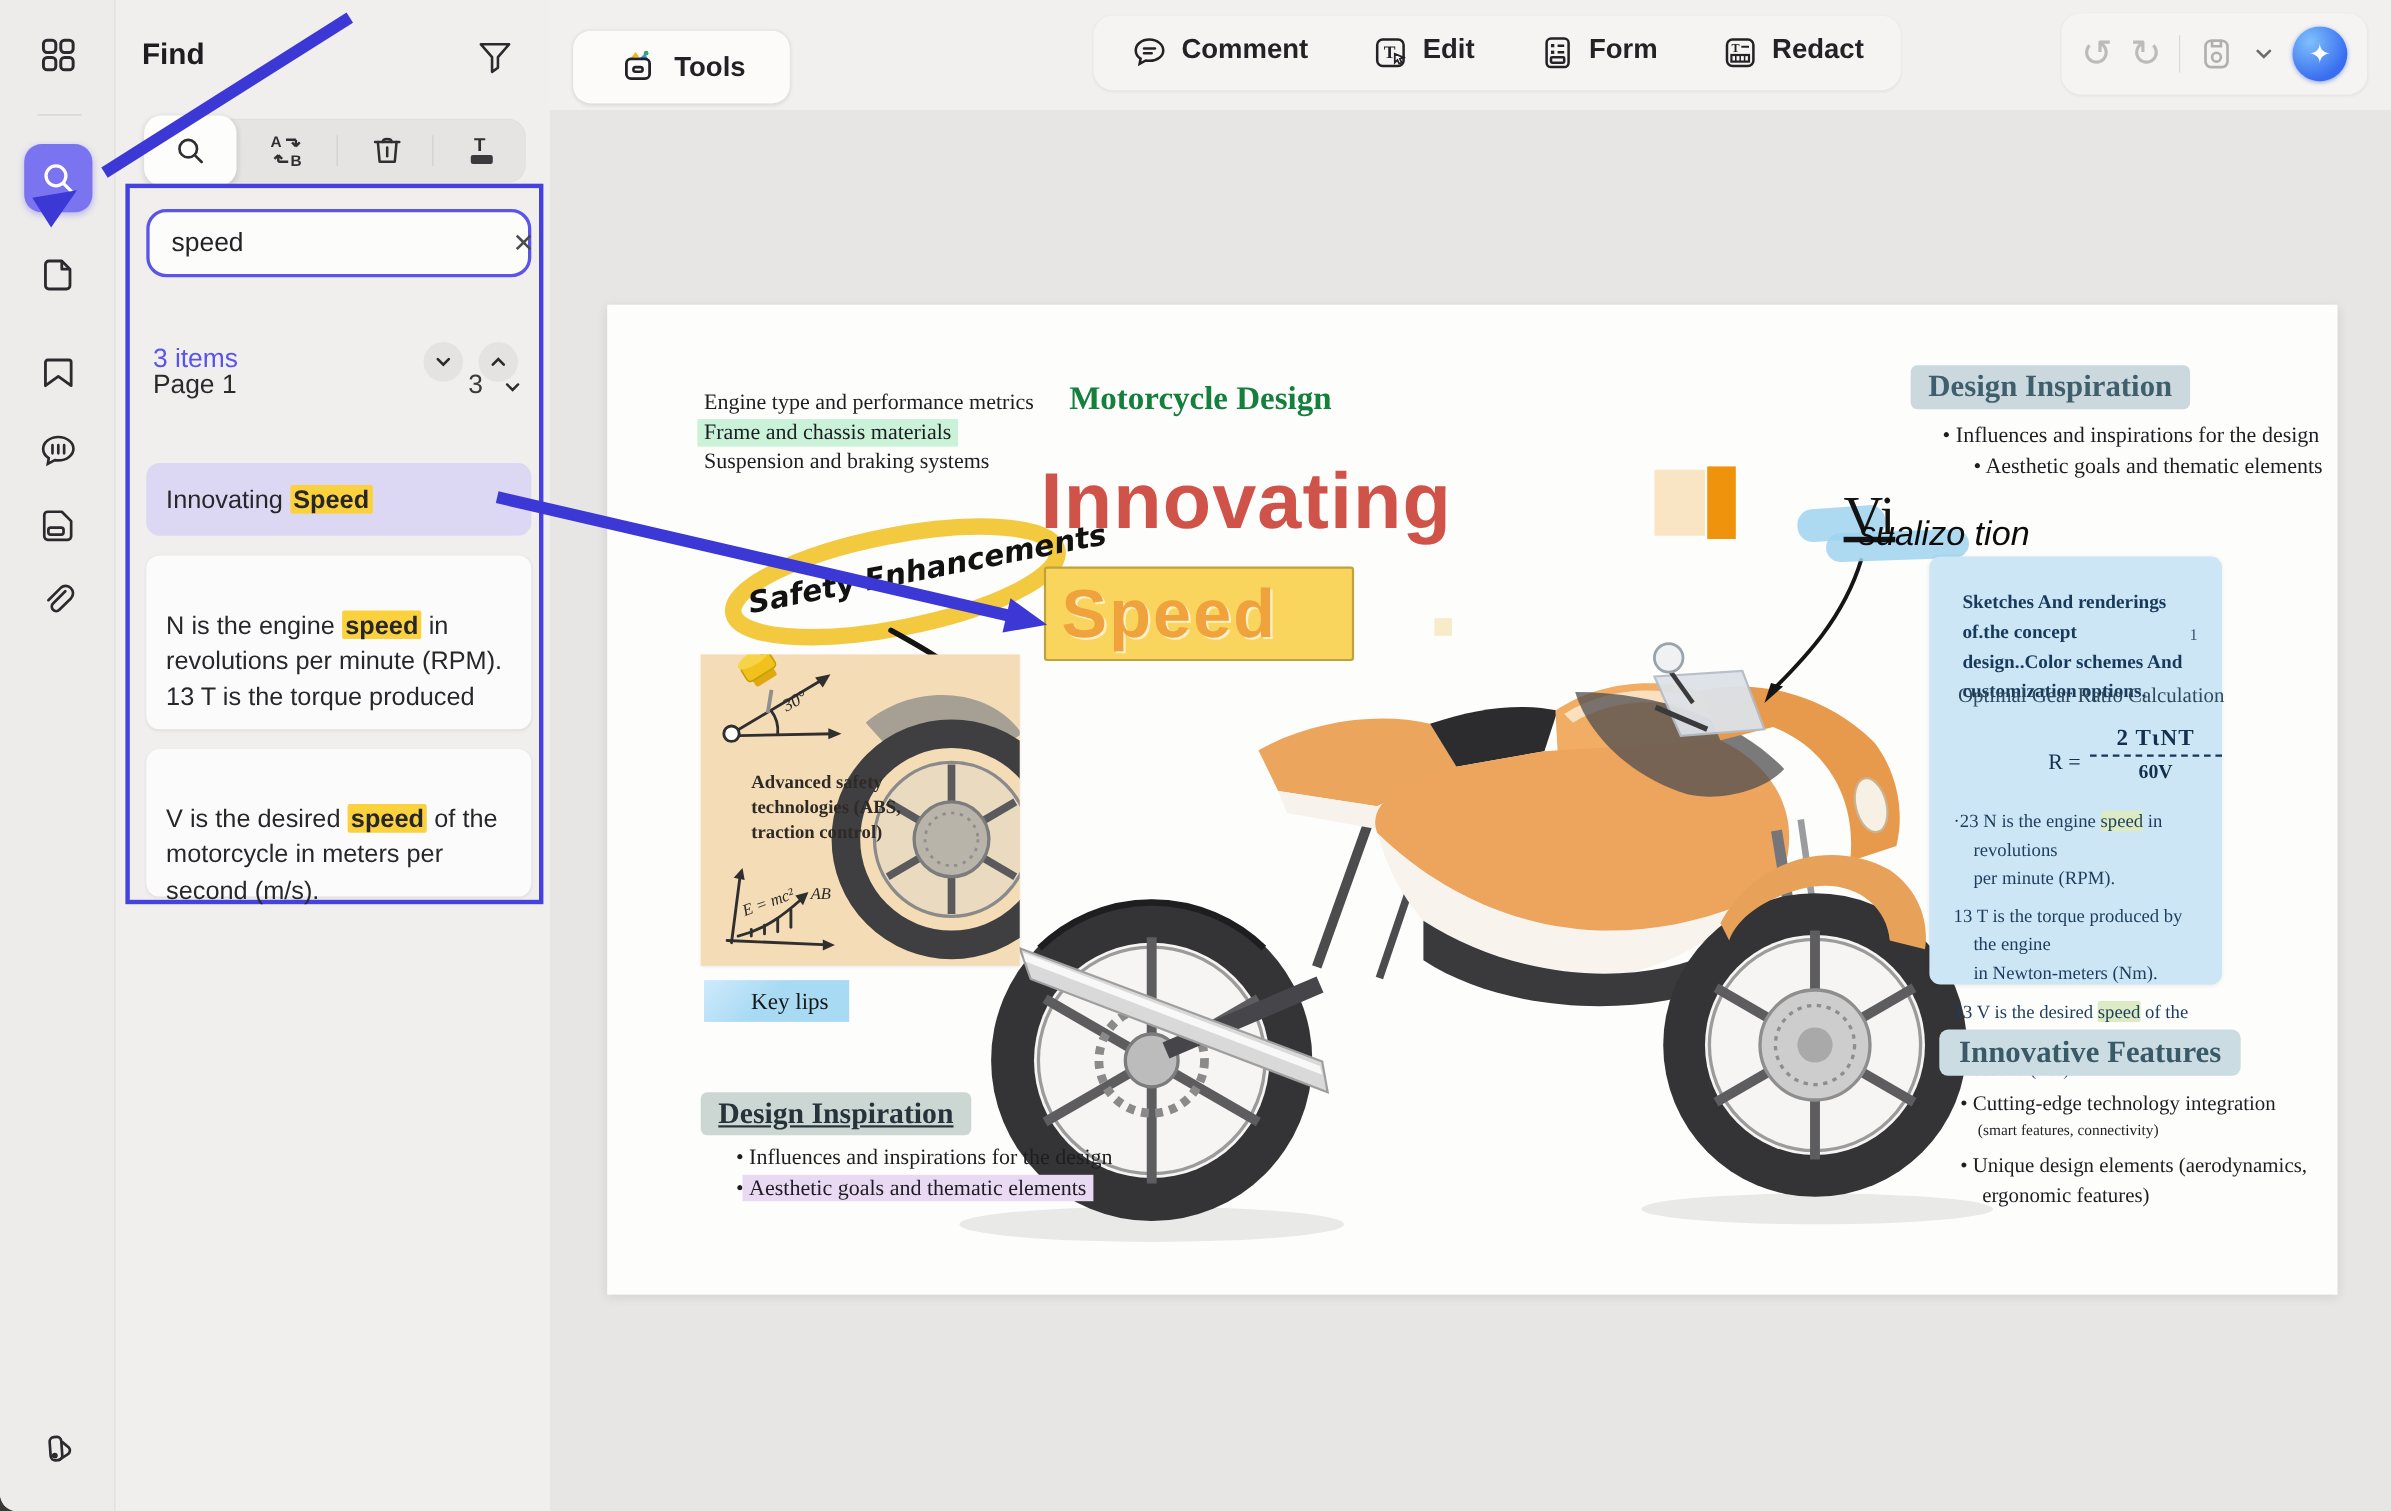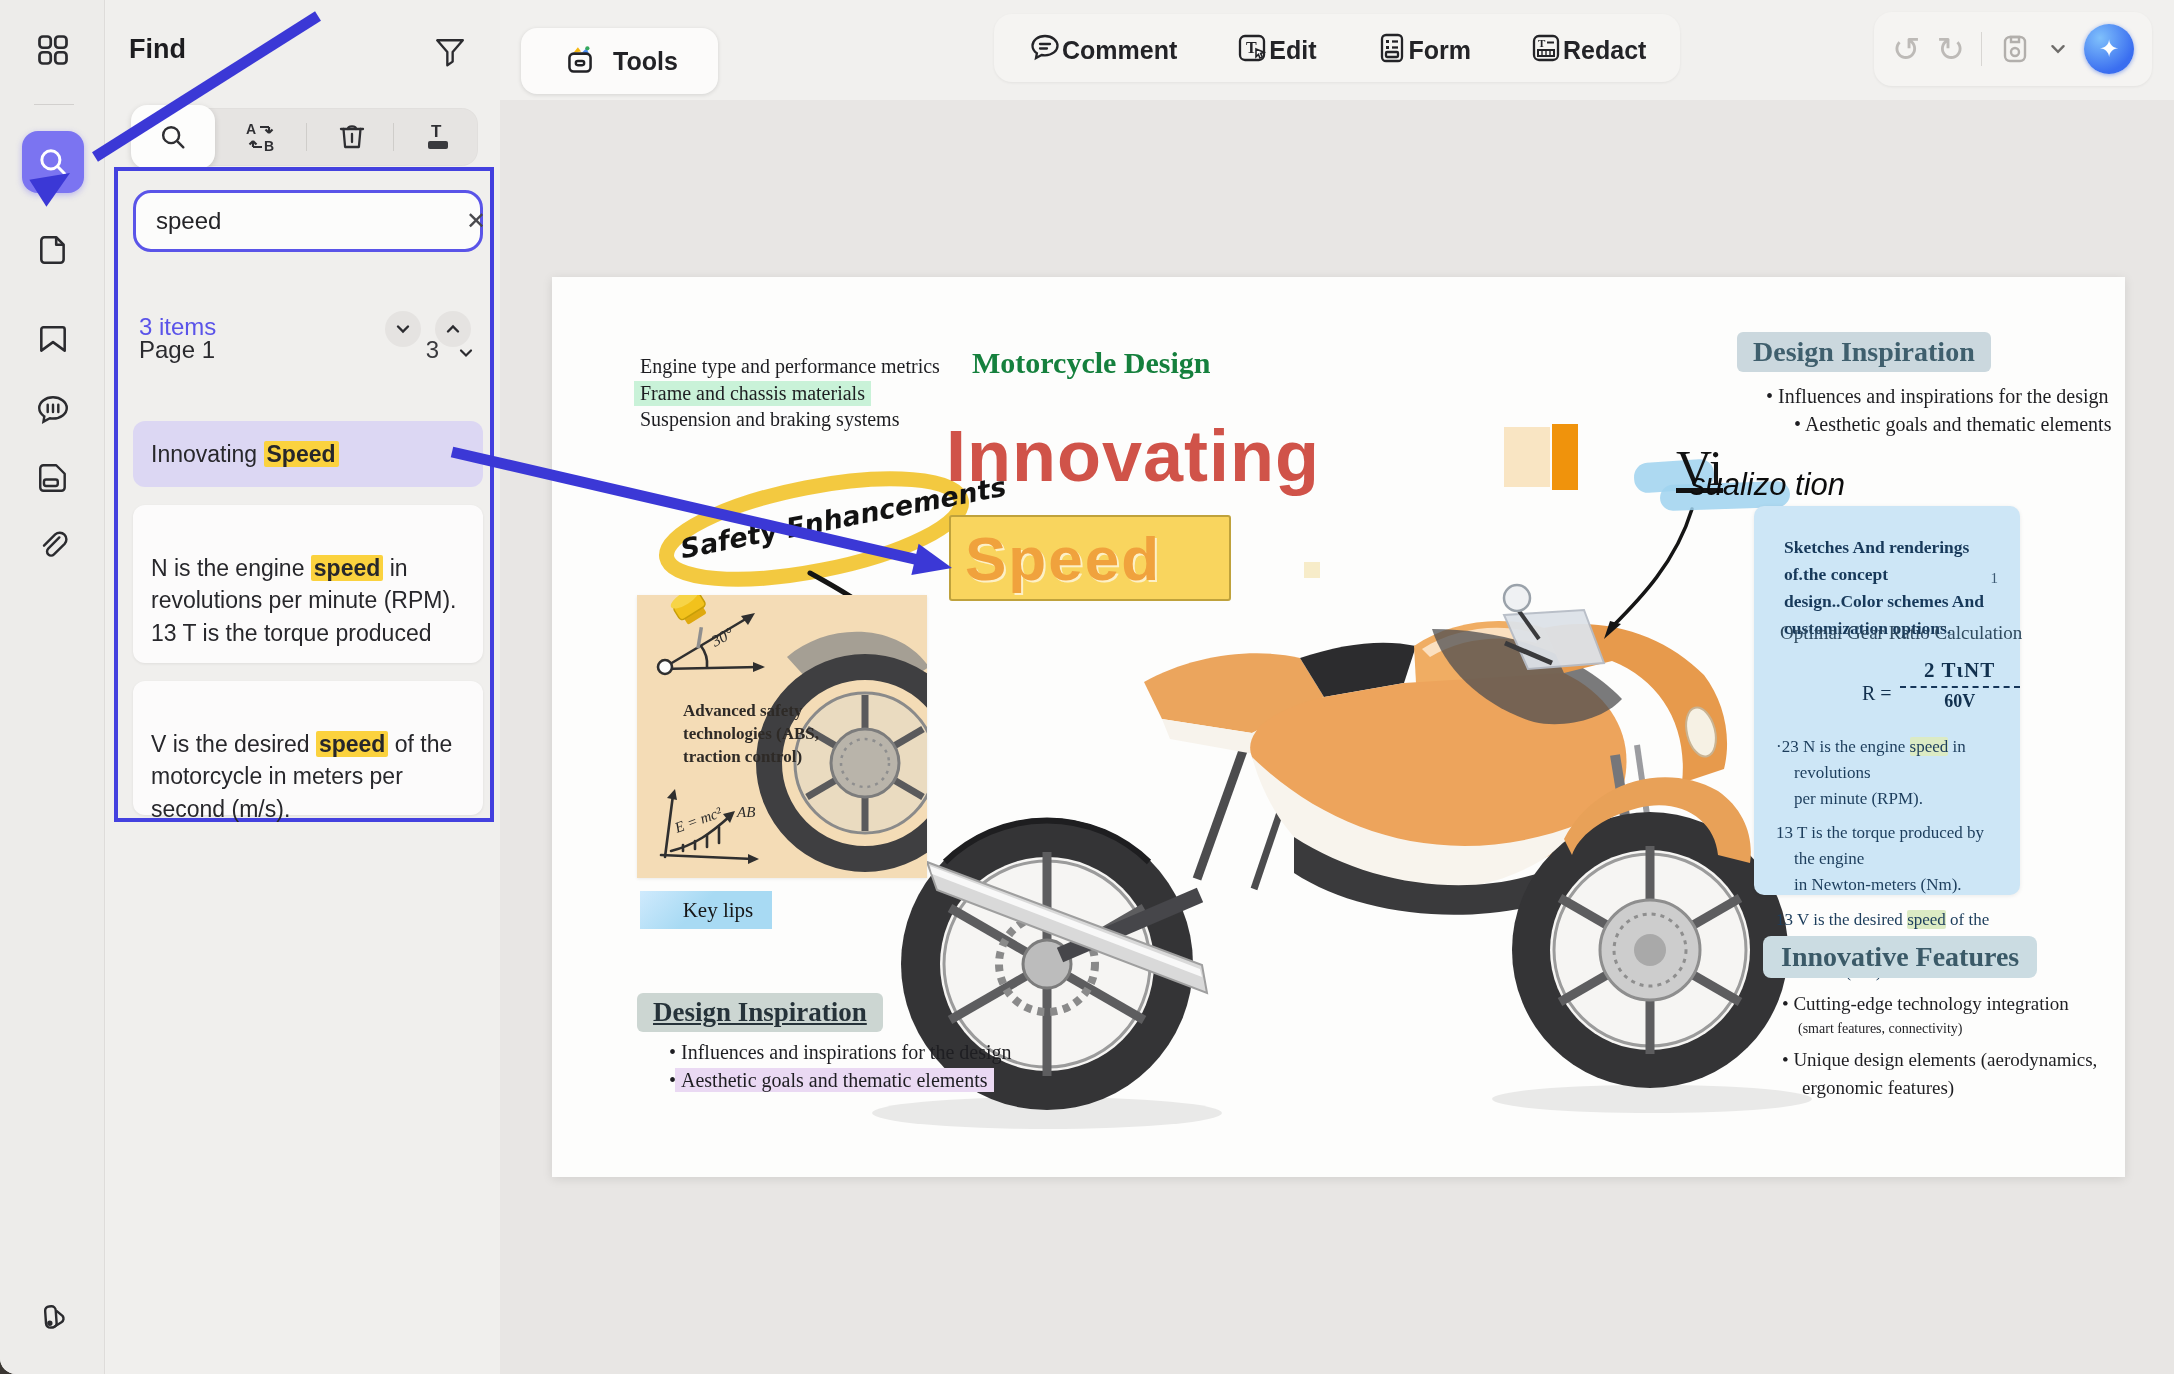--- a/index.html
+++ b/index.html
@@ -40,21 +40,21 @@
   .result.r2{top:334px;height:158px;background:#fcfbfb;box-shadow:0 1px 3px rgba(0,0,0,.07);}
   .result.r3{top:510px;height:134px;background:#fcfbfb;box-shadow:0 1px 3px rgba(0,0,0,.07);}
   .match{background:#fbd23e;font-weight:700;padding:0 3px;border-radius:2px;}
 
   
   .topbar{position:absolute;left:500px;top:0;right:0;height:100px;background:#f1f0ee;}
   .tools-btn{position:absolute;left:21px;top:28px;height:66px;padding:0 40px;background:#fcfbfa;border-radius:16px;
              box-shadow:0 1px 4px rgba(0,0,0,.12);display:flex;align-items:center;gap:14px;font-size:25px;font-weight:600;color:#222226;}
   .nav-group{position:absolute;left:494px;top:14px;height:68px;background:#f5f4f2;border-radius:18px;box-shadow:0 1px 3px rgba(0,0,0,.06);
              display:flex;align-items:center;padding:0 34px;gap:58px;}
-  .nav-item{display:flex;align-items:flex-end;font-size:25px;font-weight:600;color:#232327;}
+  .nav-item{display:flex;align-items:flex-start;gap:12px;font-size:25px;font-weight:600;color:#232327;}
   .hist-group{position:absolute;right:22px;top:12px;height:74px;background:#f5f4f2;border-radius:18px;box-shadow:0 1px 3px rgba(0,0,0,.06);
              display:flex;align-items:center;padding:0 18px;gap:16px;}
   .hg-ic{font-size:34px;color:#bdbab7;line-height:1;}
   .hg-div{width:1px;height:34px;background:#d8d6d3;}
   .ai-btn{width:50px;height:50px;border-radius:50%;background:radial-gradient(circle at 32% 28%,#7fc0fb,#3a6ef0 70%);
           display:flex;align-items:center;justify-content:center;color:#fff;font-size:24px;box-shadow:0 1px 4px rgba(40,90,230,.5);}
 
   
   .canvas{position:absolute;left:500px;top:100px;right:0;bottom:0;background:#e8e6e4;}
   .page{position:absolute;left:52px;top:177px;width:1573px;height:900px;background:#fdfdfc;box-shadow:0 2px 10px rgba(0,0,0,.10);overflow:hidden;}

